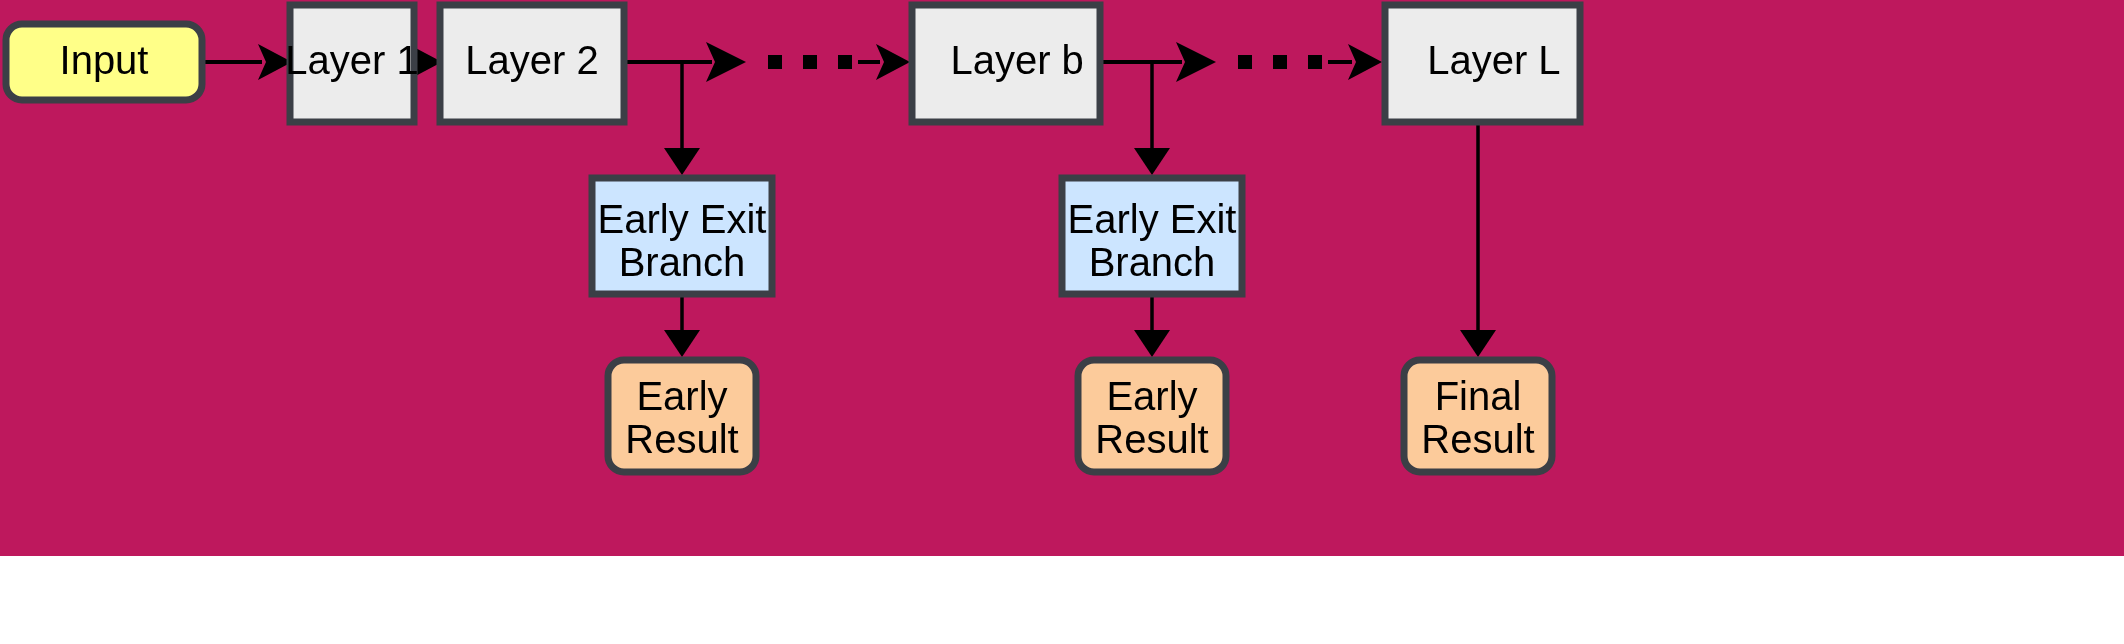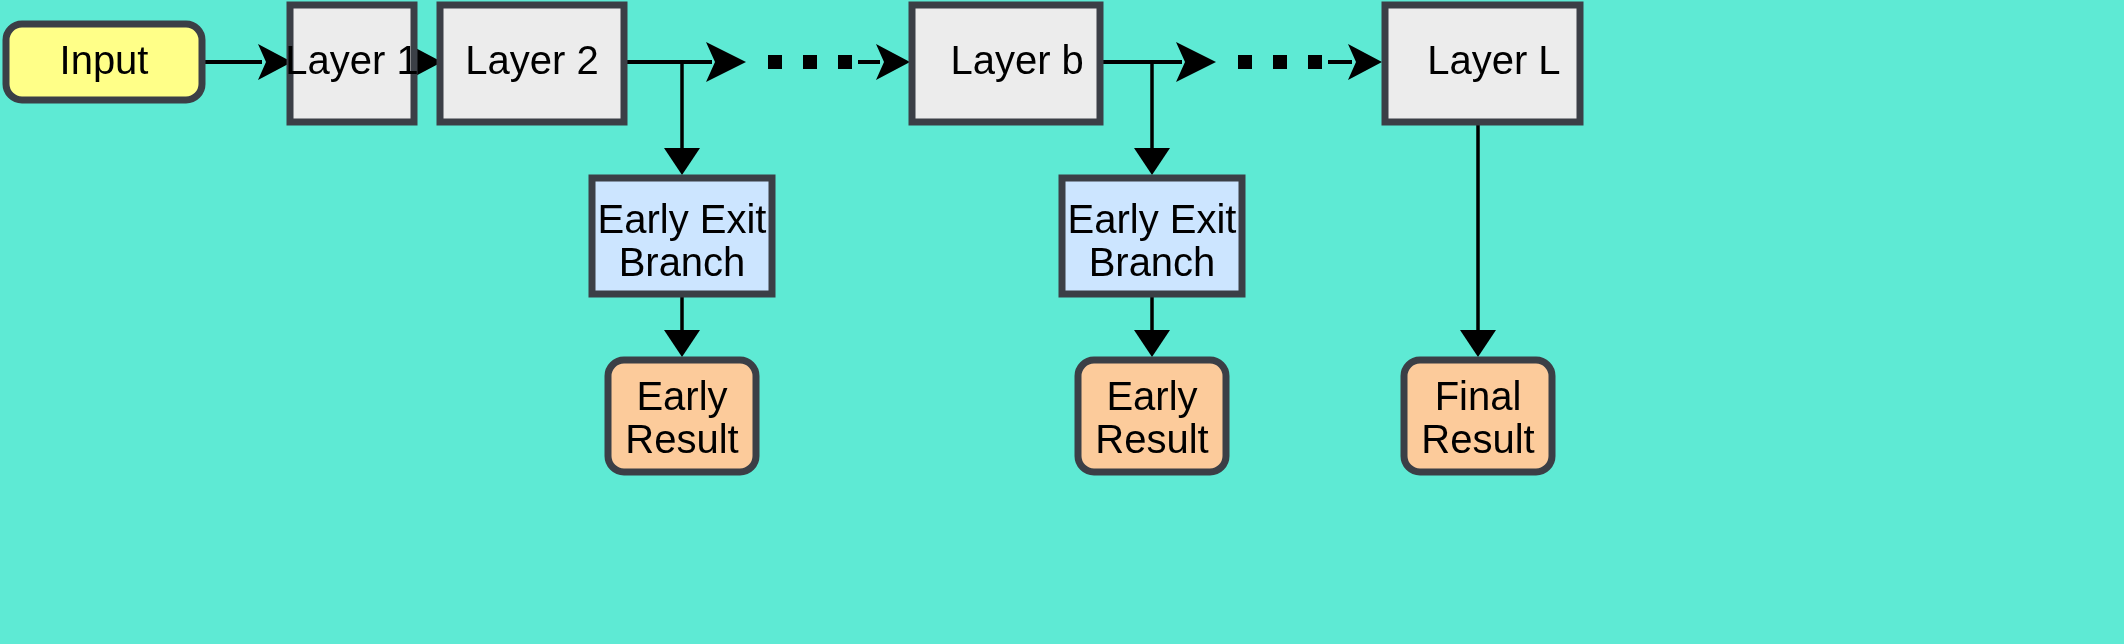--- a/index.html
+++ b/index.html
@@ -9,22 +9,22 @@
   }
   body {
     width: 2124px;
     height: 644px;
     overflow: hidden;
     font-family: "Liberation Sans", sans-serif;
   }
   #diagram-root {
     position: relative;
     width: 2124px;
-    height: 644px;
-    background: #5eead4;
+    height: 556px;
+    background: #be185d;
   }
   svg.canvas {
     position: absolute;
     left: 0;
     top: 0;
     width: 2124px;
     height: 644px;
     display: block;
   }
   .node-text {

